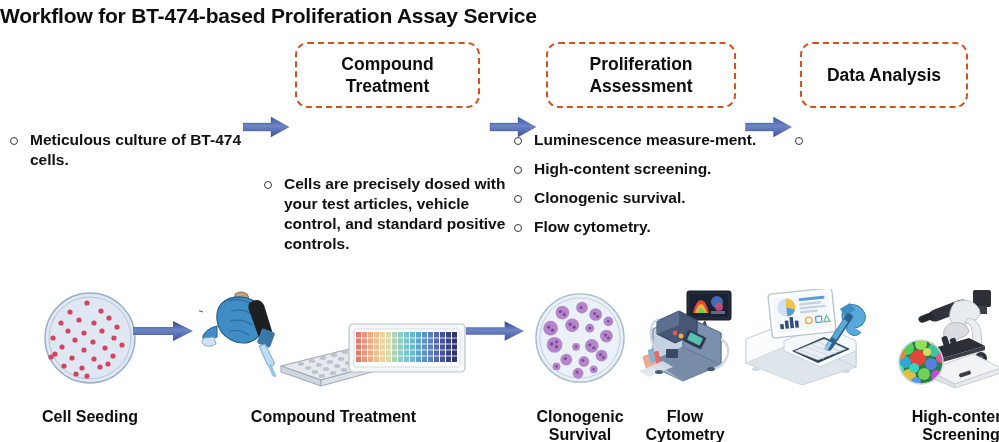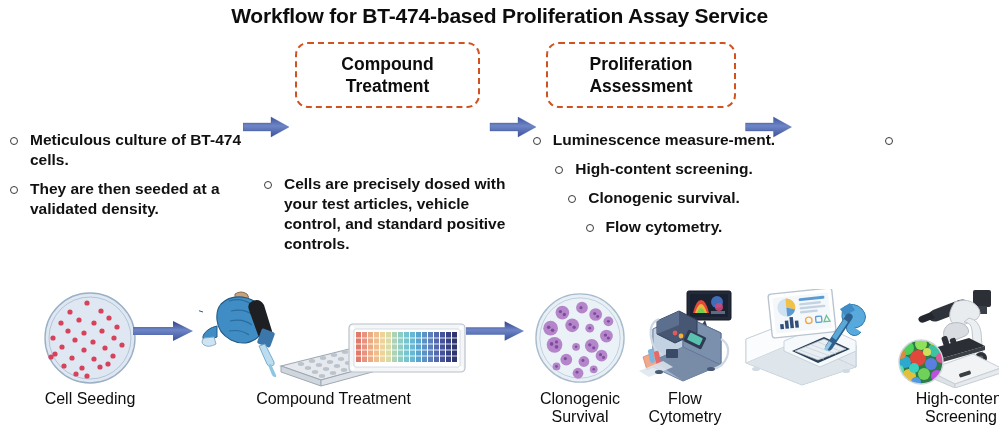--- a/index.html
+++ b/index.html
@@ -15,21 +15,20 @@
     font-family: "Liberation Sans", sans-serif;
     color: #000000;
   }
 
   
   #page-title {
     position: absolute;
     top: 4px;
     left: 0;
     width: 999px;
-    text-align: center;
     font-size: 21px;
     font-weight: bold;
     letter-spacing: -0.2px;
     color: #0d0d0d;
   }
 
   
   #stage-row {
     position: absolute;
     top: 42px;
@@ -87,21 +86,20 @@
   }
   #bullet-col-0 { left: 10px;  width: 250px; }
   #bullet-col-1 { left: 264px; width: 248px; margin-top: 44px; }
   #bullet-col-2 { left: 514px; width: 280px; }
   #bullet-col-3 { left: 795px; width: 200px; }
 
   .bullet-item {
     display: flex;
     align-items: flex-start;
     margin-bottom: 9px;
-    justify-content: center;
   }
   .bullet-marker {
     flex: 0 0 auto;
     width: 6px;
     height: 6px;
     border: 1px solid #3a3a3a;
     border-radius: 50%;
     margin-top: 7px;
     margin-right: 12px;
     background: transparent;
@@ -128,25 +126,25 @@
   }
   .illus-art {
     position: relative;
     height: 100px;
     display: flex;
     align-items: center;
     justify-content: center;
   }
   .illus-caption {
     font-size: 16px;
-    font-weight: normal;
+    font-weight: bold;
     line-height: 1.15;
     color: #0d0d0d;
     white-space: pre-line;
-    margin-top: 2px;
+    margin-top: 20px;
   }
   #illus-0 { left: 10px;  width: 160px; }
   #illus-1 { left: 196px; width: 275px; }
   #illus-2 { left: 520px; width: 120px; }
   #illus-3 { left: 630px; width: 110px; }
   #illus-4 { left: 735px; width: 135px; }
   #illus-5 { left: 896px; width: 130px; }
 
   .illus-arrow { position: absolute; top: 32px; height: 22px; }
   #illus-arrow-0 { left: 133px; width: 60px; }
@@ -191,32 +189,31 @@
     <div class="stage-label">Proliferation
 Assessment</div>
   </div>
 
   <div class="flow-arrow" id="flow-arrow-2">
     <svg width="47" height="22" viewBox="0 0 46 22" class="art-svg">
       <path d="M0,7 L28,7 L28,1 L46,11 L28,21 L28,15 L0,15 Z" fill="url(#agrad)" stroke="#36499180" stroke-width="0.6"></path>
     </svg>
   </div>
 
+  <div class="stage-box" id="stage-box-3">
+    <div class="stage-label">Data Analysis</div>
+  </div>
 </div>
 
 <div id="bullet-row">
 
   <div class="bullet-col" id="bullet-col-0">
     <div class="bullet-item">
       <span class="bullet-marker"></span>
       <span class="bullet-text">Meticulous culture of BT-474 cells.</span>
-    </div>
-    <div class="bullet-item">
-      <span class="bullet-marker"></span>
-      <span class="bullet-text">They are then seeded at a validated density.</span>
     </div>
   </div>
 
   <div class="bullet-col" id="bullet-col-1">
     <div class="bullet-item">
       <span class="bullet-marker"></span>
       <span class="bullet-text">Cells are precisely dosed with your test articles, vehicle control, and standard positive controls.</span>
     </div>
   </div>
 

